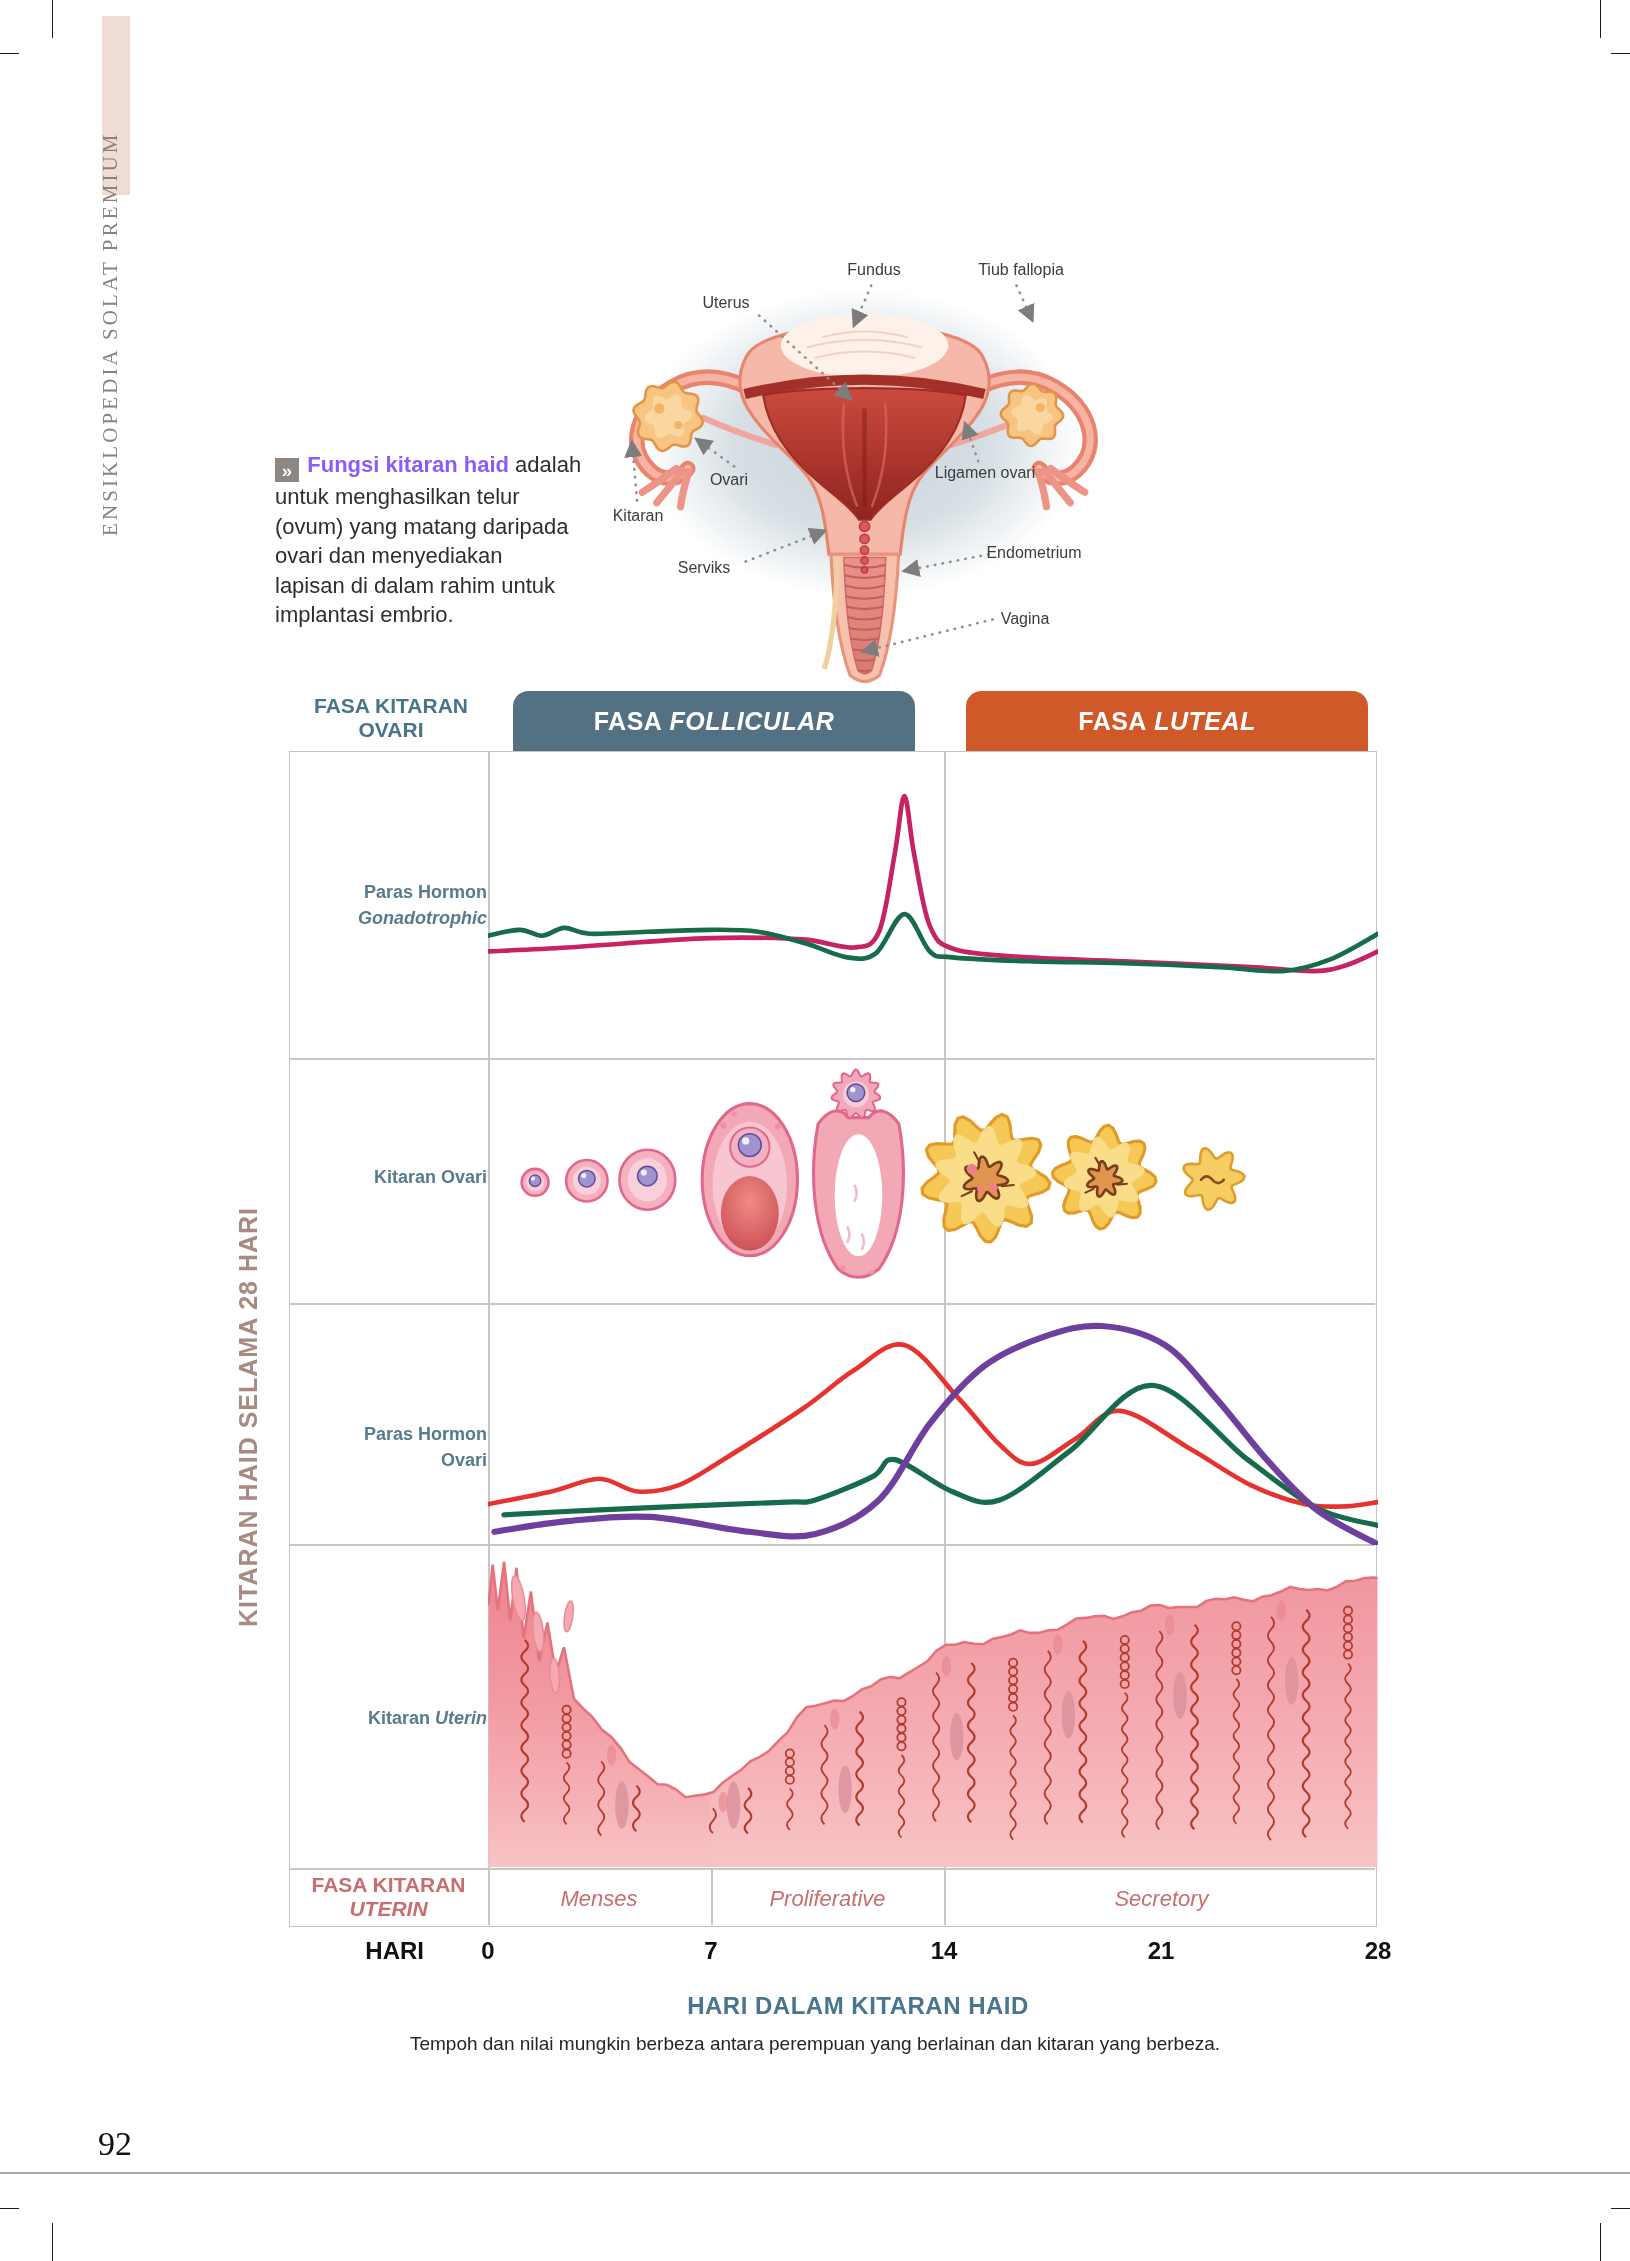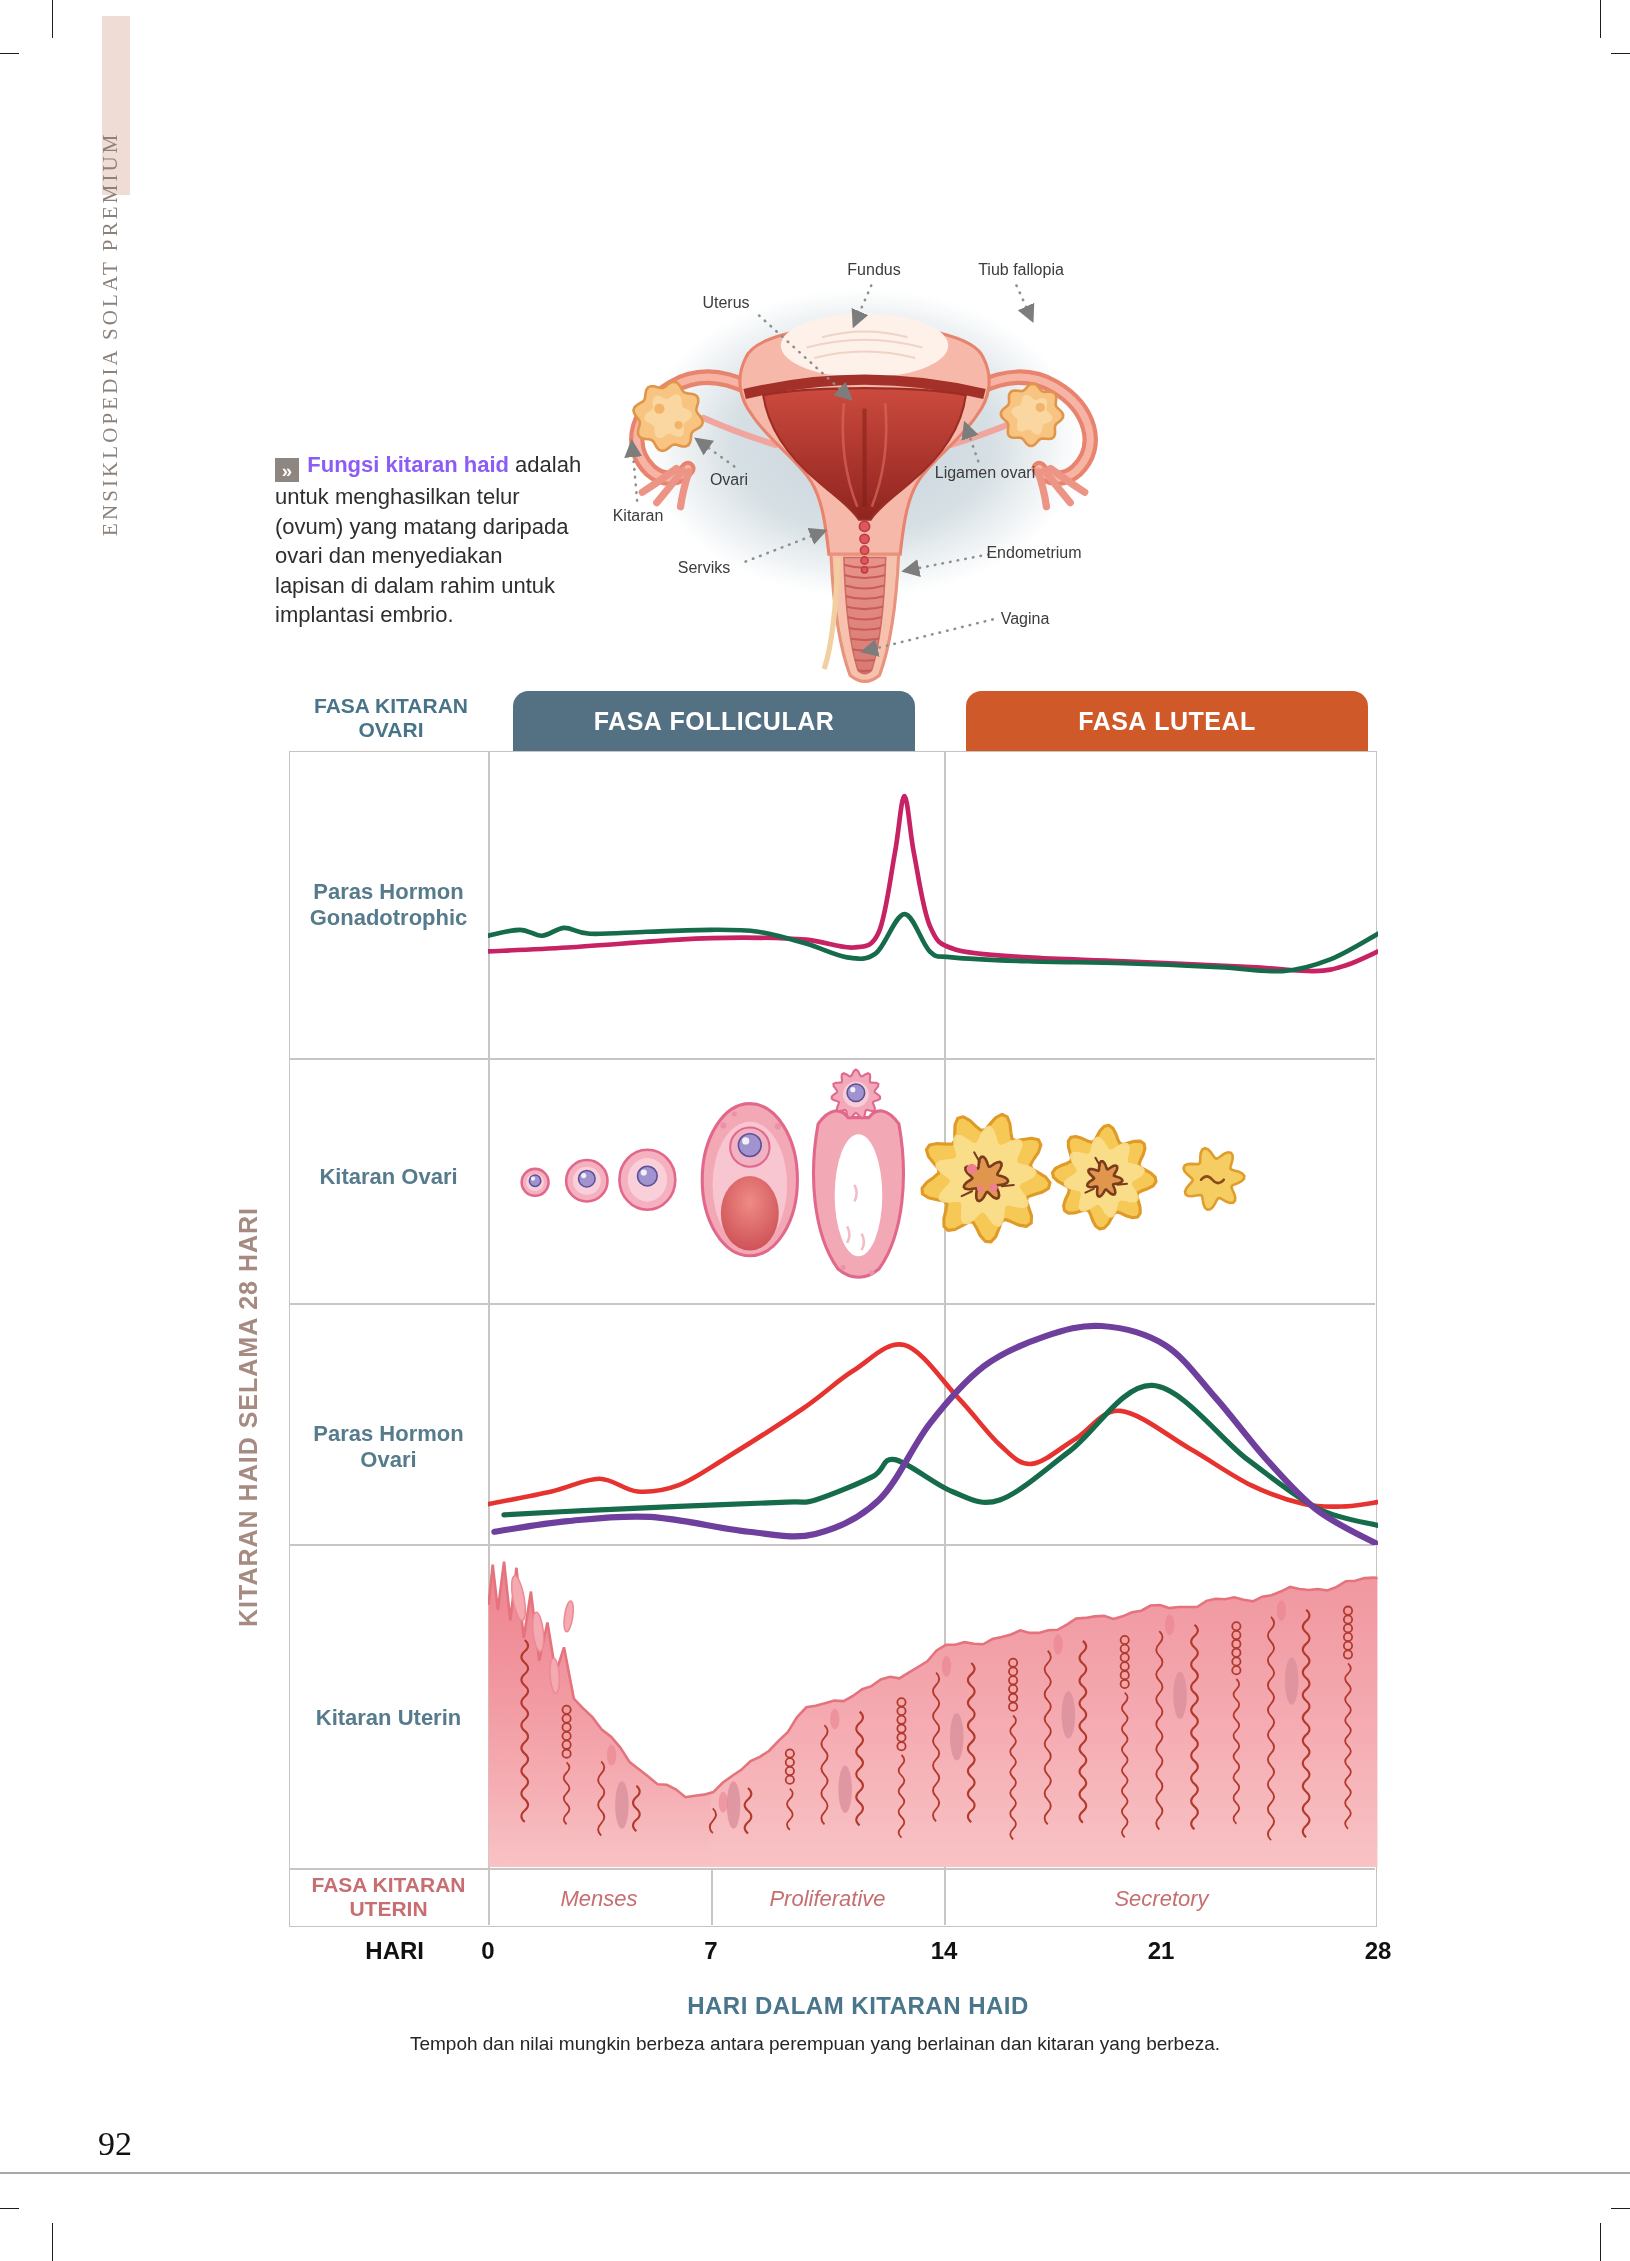--- a/index.html
+++ b/index.html
@@ -16,24 +16,24 @@
   .glow{position:absolute;left:-21px;top:-5.2px;width:610px;height:466px;
         background:radial-gradient(ellipse 50% 46% at 50% 45%, #c8d4dc 0%, #d6dfe4 42%, rgba(255,255,255,0) 72%);}
   .alabel{position:absolute;transform:translate(-50%,-50%);font-size:16px;color:#3c3c3c;white-space:nowrap;}
   .side-title{position:absolute;left:234px;top:1161px;height:466px;writing-mode:vertical-rl;transform:rotate(180deg);
               font-size:25px;font-weight:700;color:#a78b82;letter-spacing:1px;white-space:nowrap;}
   .phase-hd{position:absolute;left:298px;top:694px;width:186px;text-align:center;font-size:21px;font-weight:700;
             color:#48748a;line-height:24px;}
   .btn{position:absolute;top:691px;height:61px;border-radius:15.5px 15.5px 0 0;color:#ffffff;font-size:25px;font-weight:700;
        display:flex;align-items:center;justify-content:center;letter-spacing:0.5px;}
   .btn .pfx{margin-right:7.2px;}
-  .it{}
+  .it{font-style:italic;}
   .gline{position:absolute;background:#c8c5c2;}
   .tbox{position:absolute;left:289px;top:751px;width:1086px;height:1174px;border:1.6px solid #c6c3c0;}
-  .rlabel{position:absolute;left:290px;width:197px;text-align:center;font-size:22px;font-weight:700;color:#567b8c;line-height:26px;}
+  .rlabel{position:absolute;left:290px;width:197px;text-align:right;font-size:18px;font-weight:700;color:#567b8c;line-height:26px;}
   .r5label{position:absolute;left:290px;top:1873px;width:197px;text-align:center;font-size:21px;font-weight:700;color:#c66e70;line-height:24px;}
   .pcell{position:absolute;top:1883px;text-align:center;font-size:22px;font-weight:400;font-style:italic;color:#c66e70;line-height:31px;}
   .hari-label{position:absolute;left:321px;top:1937px;width:103px;text-align:right;font-size:24px;font-weight:700;color:#111111;}
   .tick{position:absolute;top:1937px;transform:translateX(-50%);font-size:24px;font-weight:700;color:#111111;}
   .xtitle{position:absolute;left:0;top:1992px;width:1630px;text-align:center;font-size:24px;font-weight:700;color:#49768c;letter-spacing:0.5px;margin-left:43px;}
   .note{position:absolute;left:0;top:2033px;width:1630px;text-align:center;font-size:19px;color:#262626;}
   .rule{position:absolute;left:0;top:2172px;width:1630px;height:1.6px;background:#a8a8a8;}
   .pagenum{position:absolute;left:98px;top:2125px;font-family:"Liberation Serif",serif;font-size:34px;color:#121212;}
   svg{position:absolute;overflow:hidden;}
 </style>

